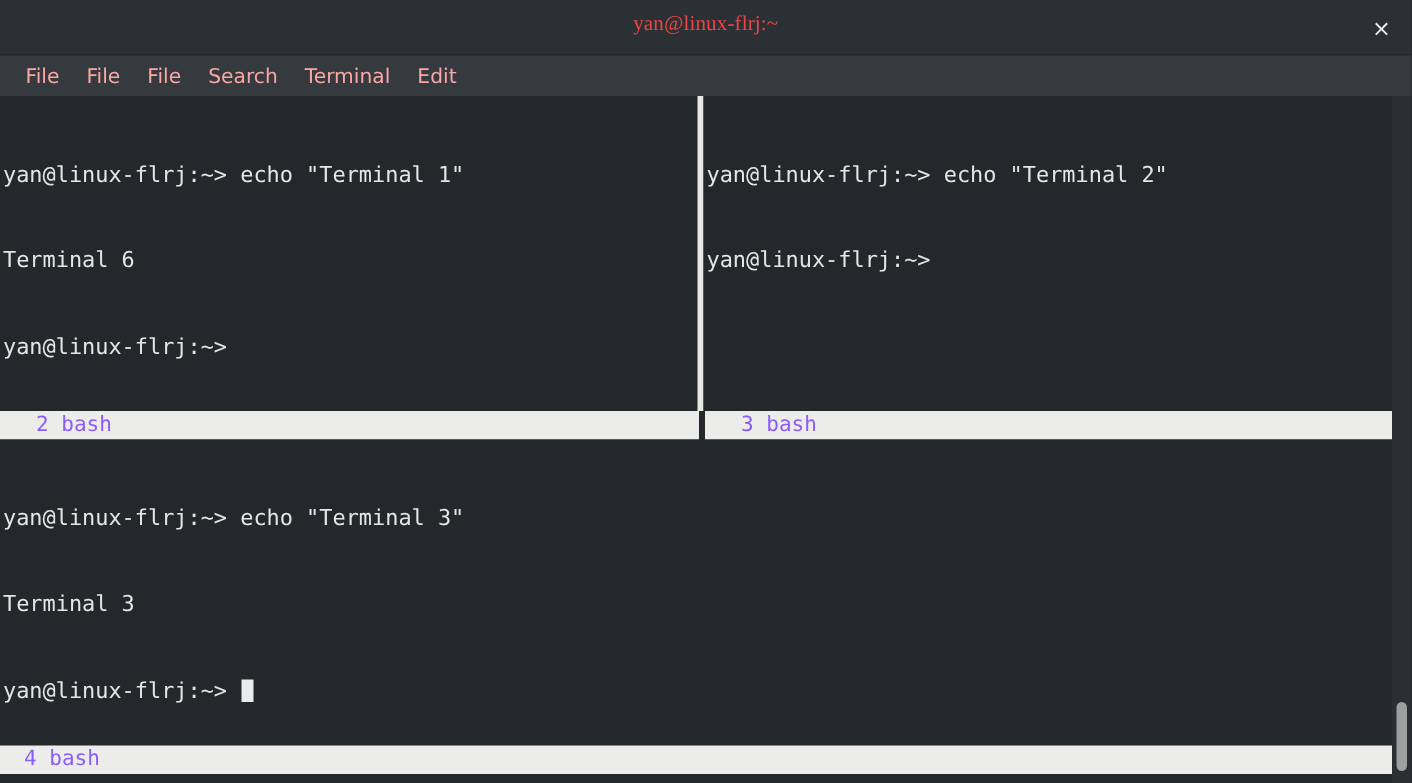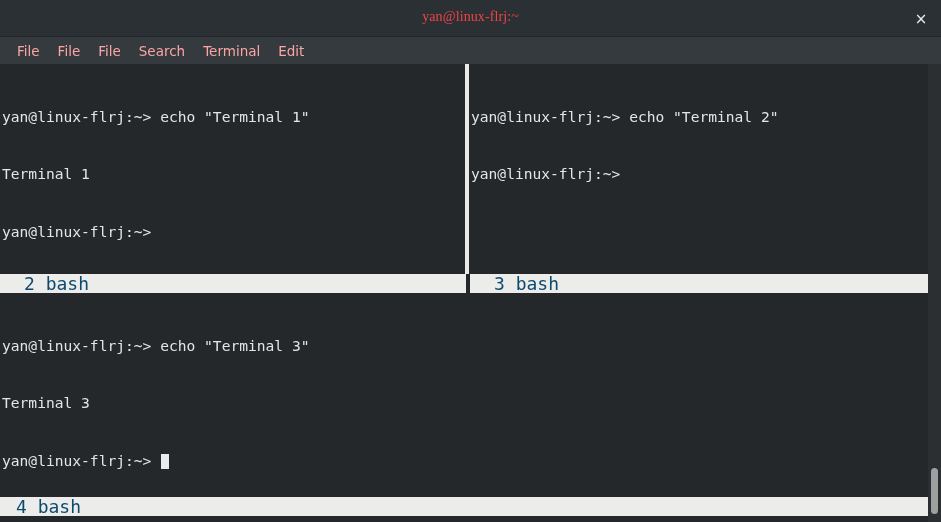--- a/index.html
+++ b/index.html
@@ -122,23 +122,23 @@
     top: 0;
     width: 4px;
     background: #e9eae7;
   }
 
   
   .statusbar {
     position: absolute;
     height: 19px;
     background: #ececeb;
-    color: #0c4a6e;
+    color: #8b5cf6;
     font-family: "DejaVu Sans Mono", monospace;
-    font-size: 18px;
+    font-size: 14px;
     line-height: 19px;
     padding-left: 24px;
     box-sizing: border-box;
     white-space: pre;
     user-select: none;
   }
 
   
   .scroll-track {
     position: absolute;
@@ -173,21 +173,21 @@
     <div class="menu-item">Search</div>
     <div class="menu-item">Terminal</div>
     <div class="menu-item">Edit</div>
   </div>
 
   <div class="workspace">
 
     <div class="pane" id="pane-top-left" style="left:0; top:0; width:465px; height:210px;">
       <div class="pane-text">
         <div class="pane-line">yan@linux-flrj:~&gt; echo "Terminal 1"</div>
-        <div class="pane-line">Terminal 1</div>
+        <div class="pane-line">Terminal 6</div>
         <div class="pane-line">yan@linux-flrj:~&gt;</div>
       </div>
     </div>
 
     <div class="v-divider" style="left:465px; height:210px;"></div>
 
     <div class="pane" id="pane-top-right" style="left:469px; top:0; width:459px; height:210px;">
       <div class="pane-text">
         <div class="pane-line">yan@linux-flrj:~&gt; echo "Terminal 2"</div>
         <div class="pane-line">yan@linux-flrj:~&gt;</div>

